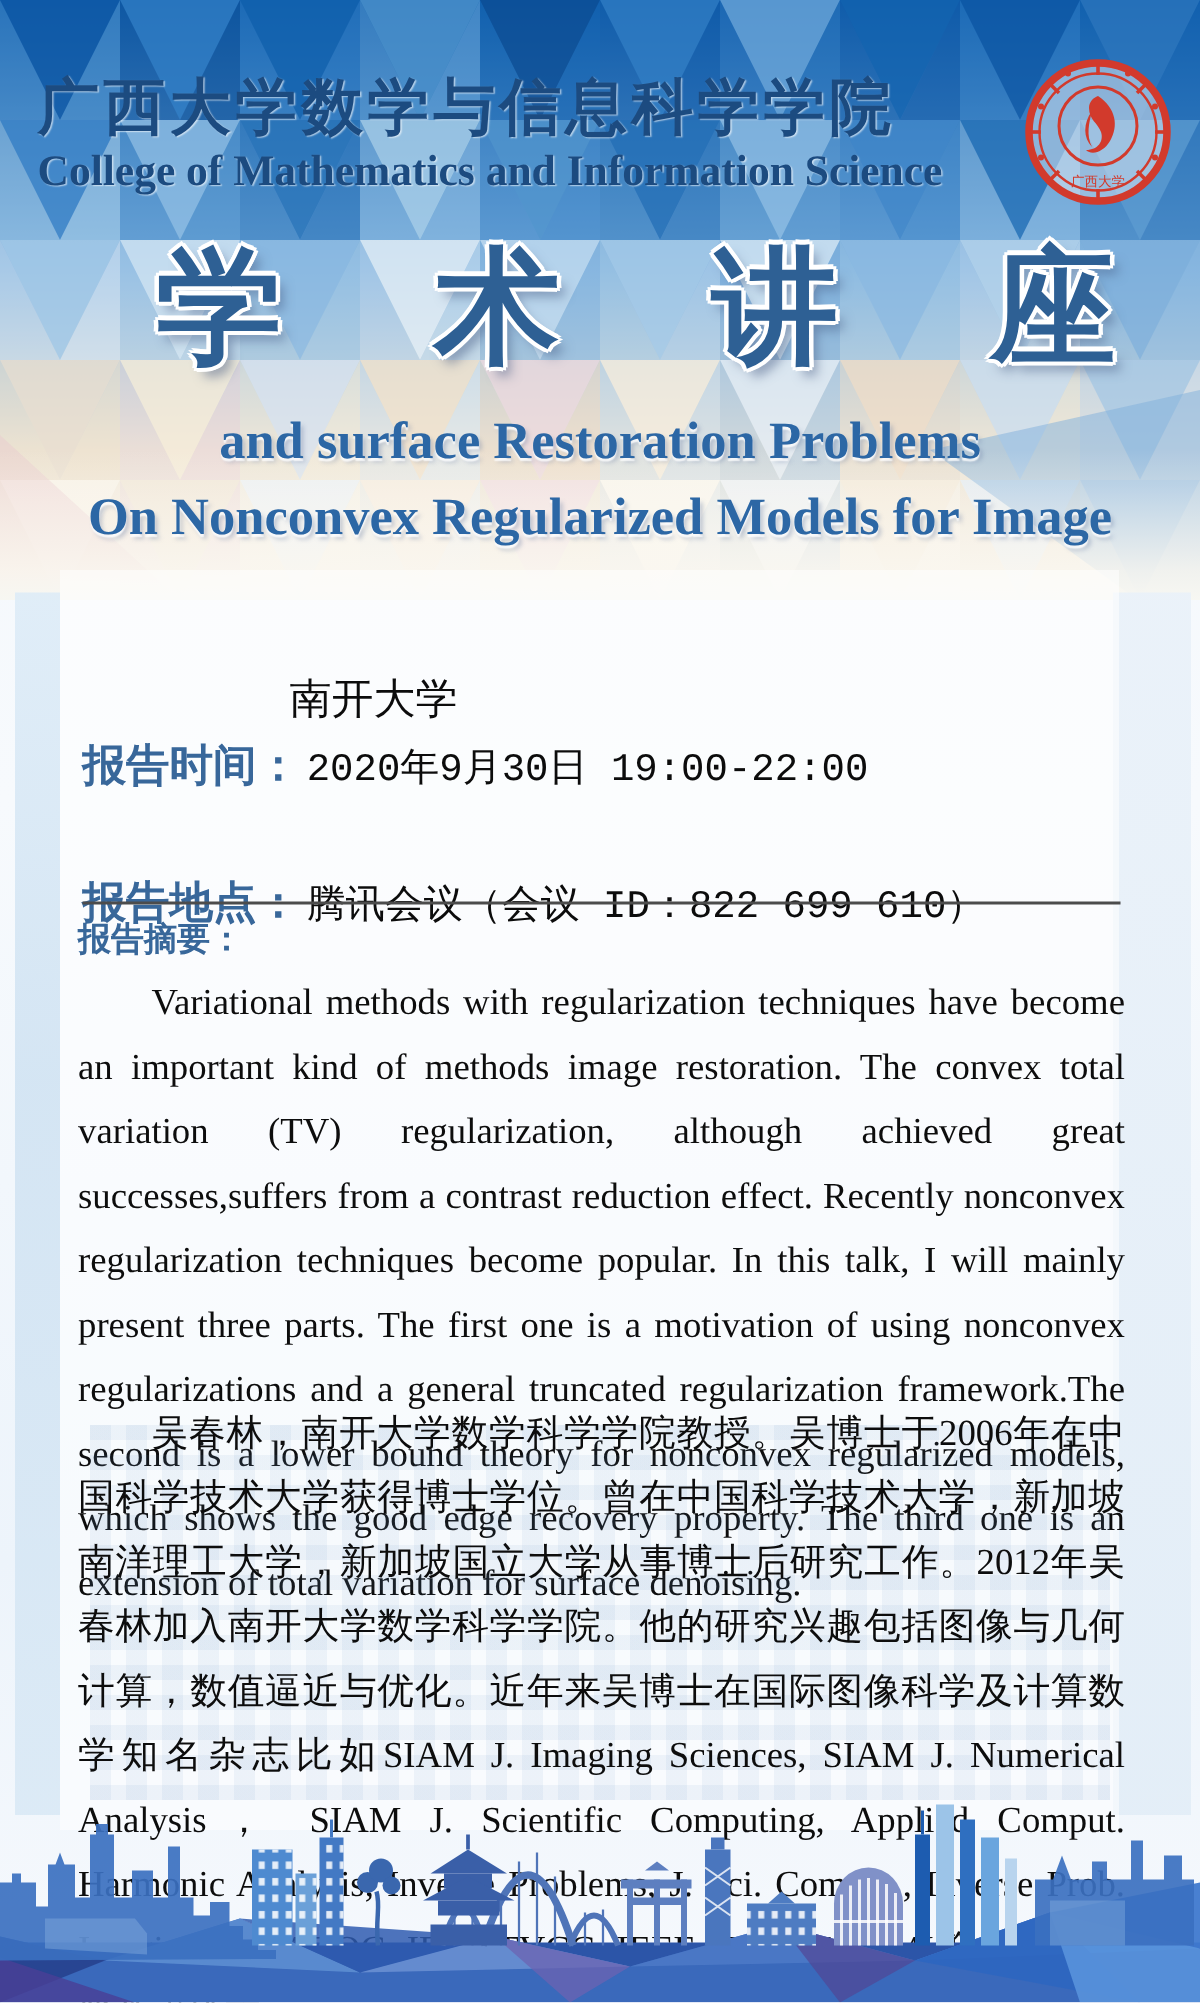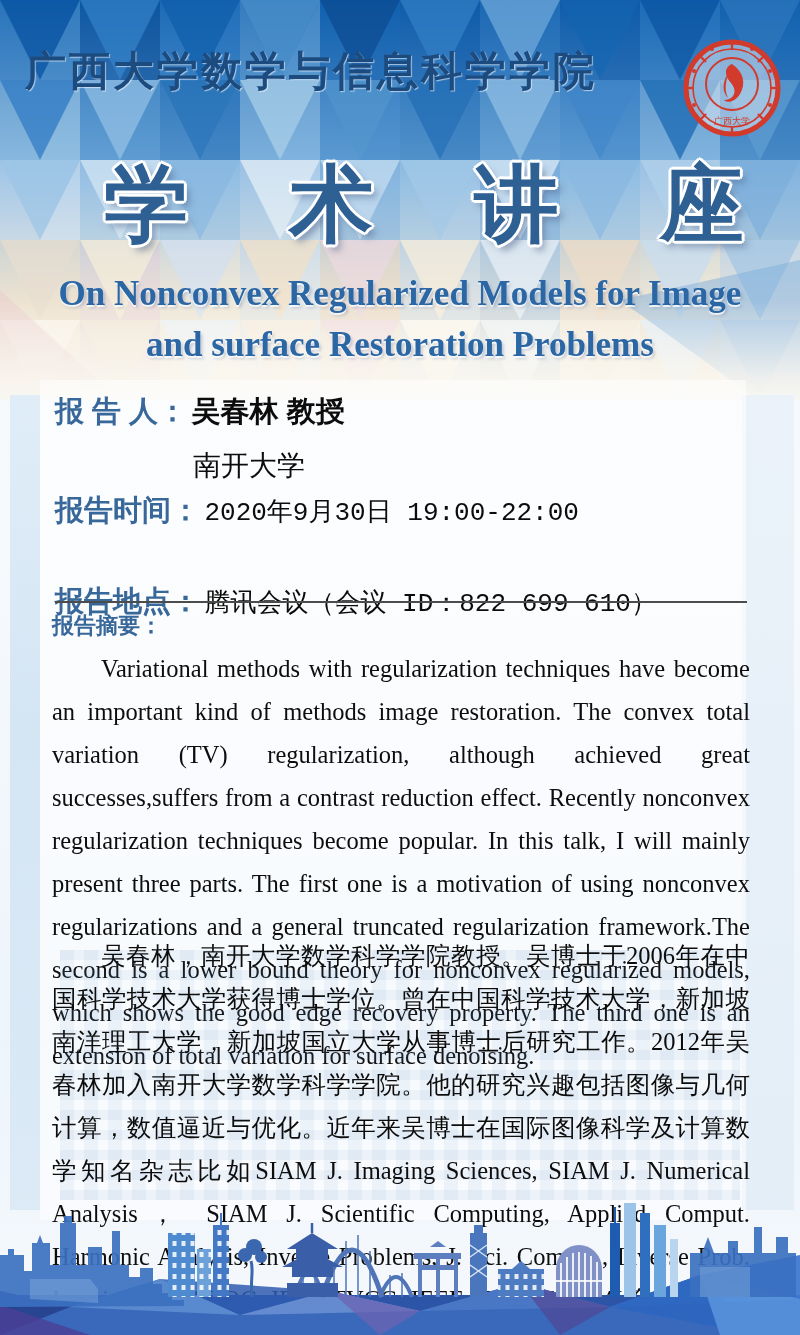--- a/index.html
+++ b/index.html
@@ -214,20 +214,21 @@
         <polygon points="0,290 120,400 0,400" fill="#e8c9ce" opacity="0.45"></polygon>
       </svg>
     <div class="mosaic-fade"></div>
   </div>
 
   <div class="strip-left"></div>
   <div class="strip-right"></div>
   <div class="panel"></div>
 
   <div class="org-cn">广西大学数学与信息科学学院</div>
+  <div class="org-en">College of Mathematics and Information Science</div>
 
   <div class="seal">
     <svg width="100" height="100" viewBox="0 0 100 100">
       <circle cx="50" cy="50" r="47" fill="#dce8f2" fill-opacity="0.55"></circle>
       <circle cx="50" cy="50" r="46" fill="none" stroke="#d23a2c" stroke-width="5"></circle>
       <circle cx="50" cy="50" r="39" fill="none" stroke="#d23a2c" stroke-width="1.6"></circle>
       <g stroke="#d23a2c" stroke-width="2.4">
         <line x1="50" y1="4" x2="50" y2="12"></line>
           <line x1="50" y1="88" x2="50" y2="96"></line>
         <line x1="4" y1="50" x2="12" y2="50"></line>
@@ -248,28 +249,24 @@
       <circle cx="50" cy="46" r="26" fill="none" stroke="#d23a2c" stroke-width="2"></circle>
       <path d="M50 26 C62 34 64 46 58 56 C54 63 46 66 42 62 C50 62 54 56 52 50 C50 44 44 42 44 34 C44 30 47 27 50 26 Z" fill="#d23a2c"></path>
       <path d="M46 36 C40 44 40 54 46 60 C42 52 44 44 46 36 Z" fill="#d23a2c"></path>
       <text x="50" y="86" text-anchor="middle" font-size="9" fill="#d23a2c">广西大学</text>
     </svg>
   </div>
 
   <div class="banner">学 术 讲 座</div>
 
   <div class="title">
+    <div>and surface Restoration Problems</div>
     <div>On Nonconvex Regularized Models for Image</div>
-    <div>and surface Restoration Problems</div>
-  </div>
-
-  <div class="info-row row-speaker">
-    <span class="lbl">报 告 人：</span>
-    <span class="val-bold">吴春林 教授</span>
-  </div>
+  </div>
+
   <div class="info-row row-affil">
     <span class="val-sans">南开大学</span>
   </div>
   <div class="info-row row-time">
     <span class="lbl">报告时间：</span>
     <span class="val-serif">2020年9月30日  19:00-22:00</span>
   </div>
   <div class="info-row row-venue">
     <span class="lbl">报告地点：</span>
     <span class="val-serif">腾讯会议（会议 ID：822 699 610）</span>

